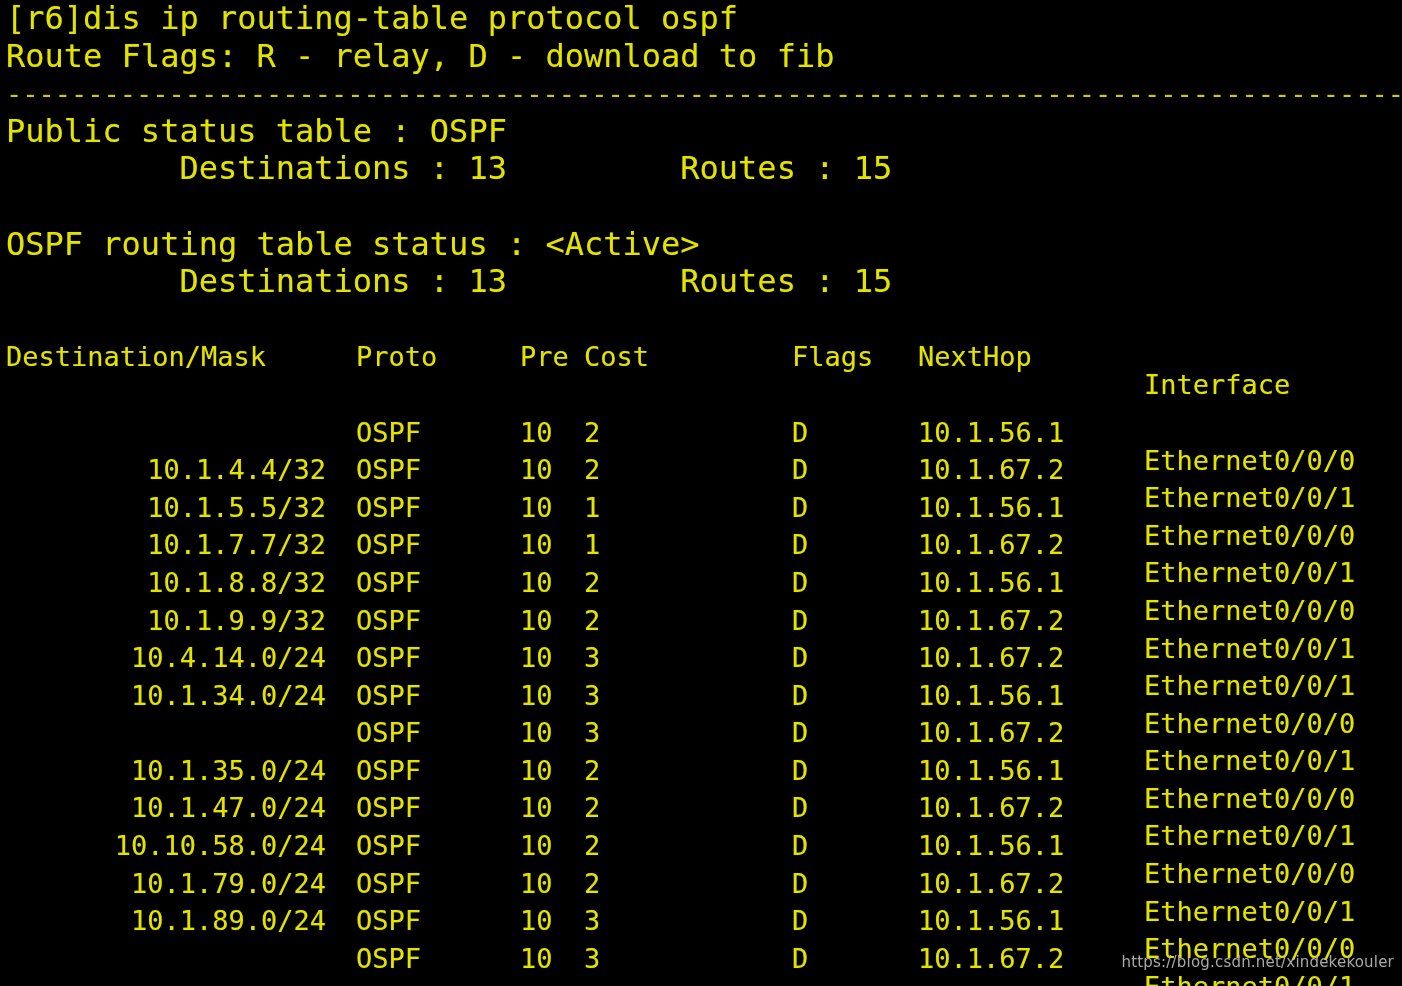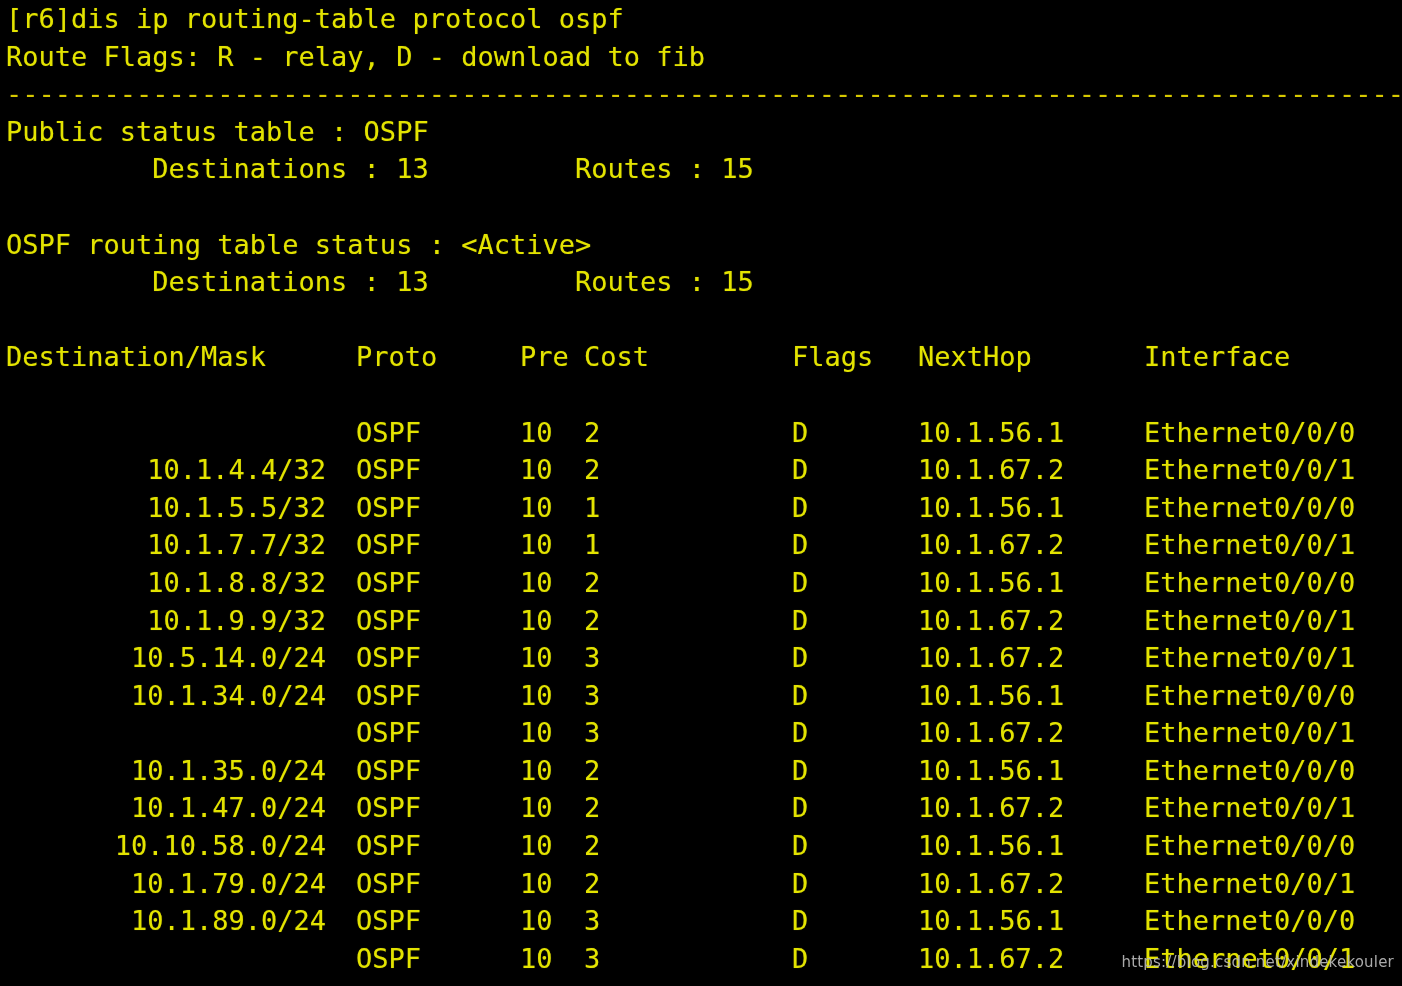--- a/index.html
+++ b/index.html
@@ -28,21 +28,21 @@
     overflow: hidden;
     box-sizing: border-box;
     padding: 0;
   }
 
   .term-line {
     position: relative;
     height: 37.6px;
     white-space: pre;
     font-family: "DejaVu Sans Mono", "Liberation Mono", monospace;
-    font-size: 27px;
+    font-size: 32px;
     color: #e3e300;
     padding-left: 6px;
     box-sizing: border-box;
     text-shadow: 0 0 1px rgba(200,200,0,0.45);
   }
 
   .term-line.blank {
     color: transparent;
   }
 
@@ -74,21 +74,21 @@
     line-height: 37.6px;
     color: #e3e300;
     text-shadow: 0 0 1px rgba(200,200,0,0.45);
   }
   .c-dest  { left: 6px;   width: 320px; text-align: right; }
   .c-proto { left: 356px; }
   .c-pre   { left: 520px; }
   .c-cost  { left: 584px; }
   .c-flags { left: 792px; }
   .c-nh    { left: 918px; }
-  .c-if    { left: 1144px; }
+  .c-if    { left: 1144px; margin-top: 28px; }
 
   .hdr .cell { color: #e3e300; }
   .hdr .c-dest { text-align: left; }
 
   #watermark {
     position: absolute;
     right: 8px;
     bottom: 4px;
     font-family: "DejaVu Sans", "Liberation Sans", sans-serif;
     font-size: 15px;
@@ -126,21 +126,21 @@
 
   <div class="row blank"></div>
 
   <div id="table-body">
       <div class="row"><span class="cell c-proto">OSPF</span><span class="cell c-pre">10</span><span class="cell c-cost">2</span><span class="cell c-flags">D</span><span class="cell c-nh">10.1.56.1</span><span class="cell c-if">Ethernet0/0/0</span></div>
       <div class="row"><span class="cell c-dest">10.1.4.4/32</span><span class="cell c-proto">OSPF</span><span class="cell c-pre">10</span><span class="cell c-cost">2</span><span class="cell c-flags">D</span><span class="cell c-nh">10.1.67.2</span><span class="cell c-if">Ethernet0/0/1</span></div>
       <div class="row"><span class="cell c-dest">10.1.5.5/32</span><span class="cell c-proto">OSPF</span><span class="cell c-pre">10</span><span class="cell c-cost">1</span><span class="cell c-flags">D</span><span class="cell c-nh">10.1.56.1</span><span class="cell c-if">Ethernet0/0/0</span></div>
       <div class="row"><span class="cell c-dest">10.1.7.7/32</span><span class="cell c-proto">OSPF</span><span class="cell c-pre">10</span><span class="cell c-cost">1</span><span class="cell c-flags">D</span><span class="cell c-nh">10.1.67.2</span><span class="cell c-if">Ethernet0/0/1</span></div>
       <div class="row"><span class="cell c-dest">10.1.8.8/32</span><span class="cell c-proto">OSPF</span><span class="cell c-pre">10</span><span class="cell c-cost">2</span><span class="cell c-flags">D</span><span class="cell c-nh">10.1.56.1</span><span class="cell c-if">Ethernet0/0/0</span></div>
       <div class="row"><span class="cell c-dest">10.1.9.9/32</span><span class="cell c-proto">OSPF</span><span class="cell c-pre">10</span><span class="cell c-cost">2</span><span class="cell c-flags">D</span><span class="cell c-nh">10.1.67.2</span><span class="cell c-if">Ethernet0/0/1</span></div>
-      <div class="row"><span class="cell c-dest">10.5.14.0/24</span><span class="cell c-proto">OSPF</span><span class="cell c-pre">10</span><span class="cell c-cost">3</span><span class="cell c-flags">D</span><span class="cell c-nh">10.1.67.2</span><span class="cell c-if">Ethernet0/0/1</span></div>
+      <div class="row"><span class="cell c-dest">10.4.14.0/24</span><span class="cell c-proto">OSPF</span><span class="cell c-pre">10</span><span class="cell c-cost">3</span><span class="cell c-flags">D</span><span class="cell c-nh">10.1.67.2</span><span class="cell c-if">Ethernet0/0/1</span></div>
       <div class="row"><span class="cell c-dest">10.1.34.0/24</span><span class="cell c-proto">OSPF</span><span class="cell c-pre">10</span><span class="cell c-cost">3</span><span class="cell c-flags">D</span><span class="cell c-nh">10.1.56.1</span><span class="cell c-if">Ethernet0/0/0</span></div>
       <div class="row"><span class="cell c-dest"></span><span class="cell c-proto">OSPF</span><span class="cell c-pre">10</span><span class="cell c-cost">3</span><span class="cell c-flags">D</span><span class="cell c-nh">10.1.67.2</span><span class="cell c-if">Ethernet0/0/1</span></div>
       <div class="row"><span class="cell c-dest">10.1.35.0/24</span><span class="cell c-proto">OSPF</span><span class="cell c-pre">10</span><span class="cell c-cost">2</span><span class="cell c-flags">D</span><span class="cell c-nh">10.1.56.1</span><span class="cell c-if">Ethernet0/0/0</span></div>
       <div class="row"><span class="cell c-dest">10.1.47.0/24</span><span class="cell c-proto">OSPF</span><span class="cell c-pre">10</span><span class="cell c-cost">2</span><span class="cell c-flags">D</span><span class="cell c-nh">10.1.67.2</span><span class="cell c-if">Ethernet0/0/1</span></div>
       <div class="row"><span class="cell c-dest">10.10.58.0/24</span><span class="cell c-proto">OSPF</span><span class="cell c-pre">10</span><span class="cell c-cost">2</span><span class="cell c-flags">D</span><span class="cell c-nh">10.1.56.1</span><span class="cell c-if">Ethernet0/0/0</span></div>
       <div class="row"><span class="cell c-dest">10.1.79.0/24</span><span class="cell c-proto">OSPF</span><span class="cell c-pre">10</span><span class="cell c-cost">2</span><span class="cell c-flags">D</span><span class="cell c-nh">10.1.67.2</span><span class="cell c-if">Ethernet0/0/1</span></div>
       <div class="row"><span class="cell c-dest">10.1.89.0/24</span><span class="cell c-proto">OSPF</span><span class="cell c-pre">10</span><span class="cell c-cost">3</span><span class="cell c-flags">D</span><span class="cell c-nh">10.1.56.1</span><span class="cell c-if">Ethernet0/0/0</span></div>
       <div class="row"><span class="cell c-dest"></span><span class="cell c-proto">OSPF</span><span class="cell c-pre">10</span><span class="cell c-cost">3</span><span class="cell c-flags">D</span><span class="cell c-nh">10.1.67.2</span><span class="cell c-if">Ethernet0/0/1</span></div>
     </div>
 

